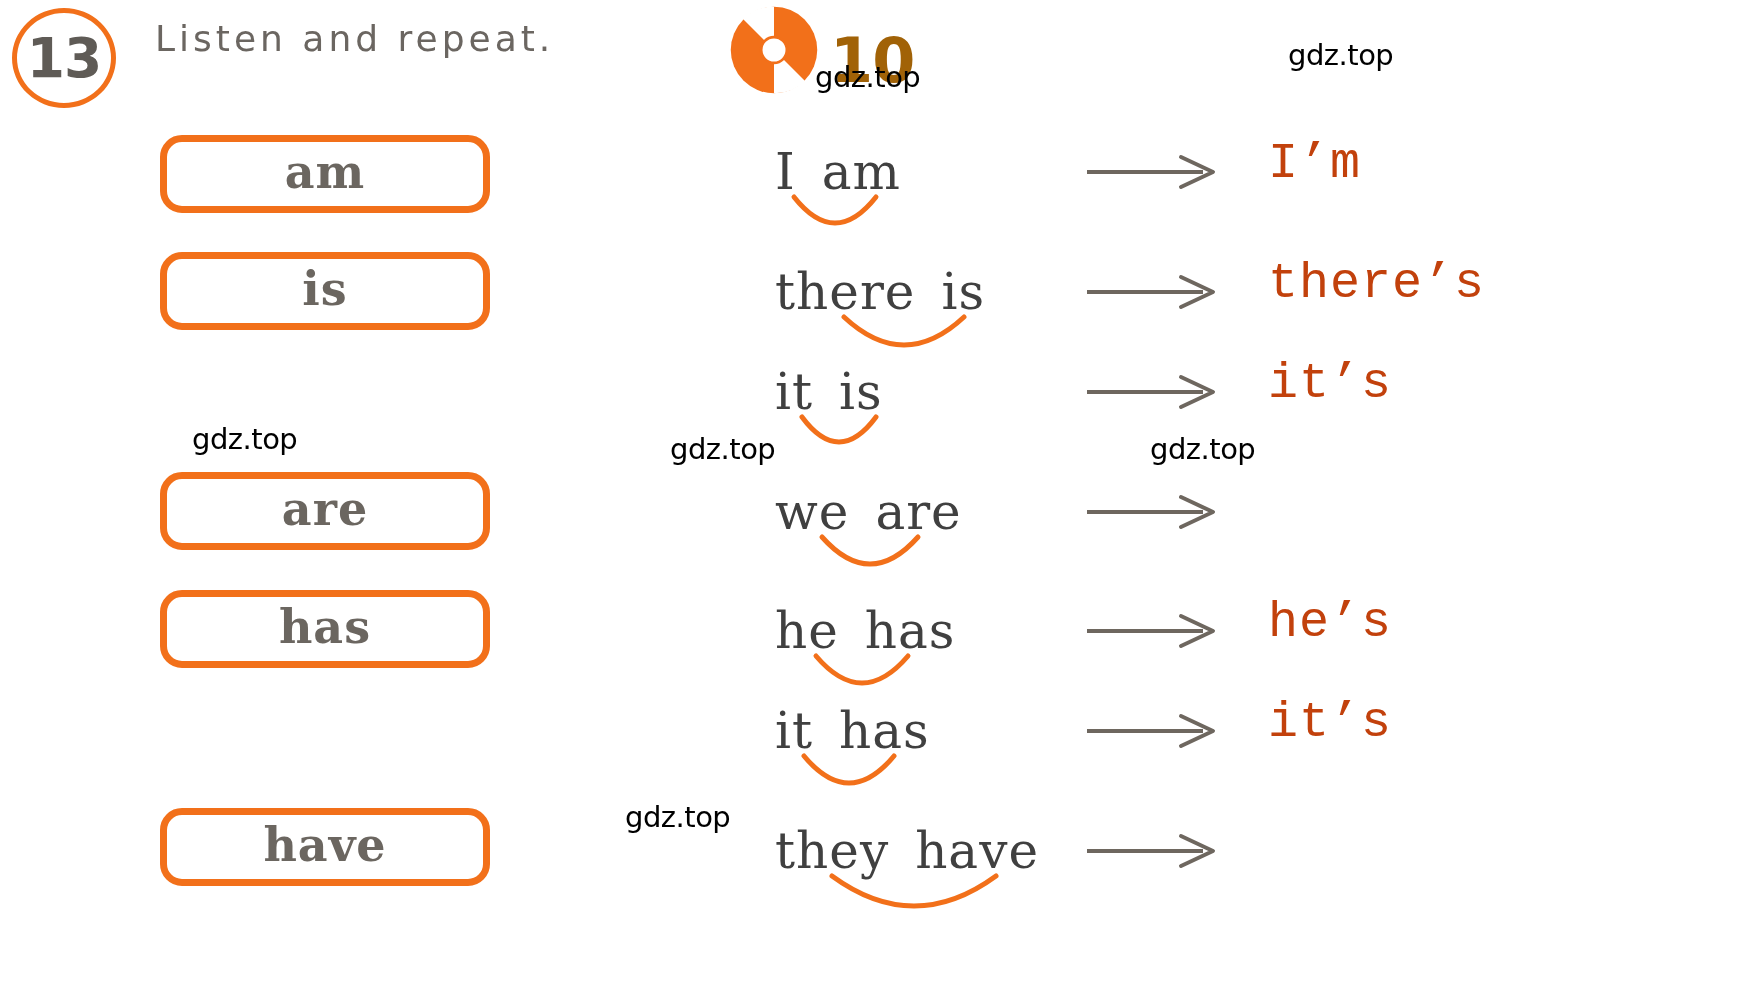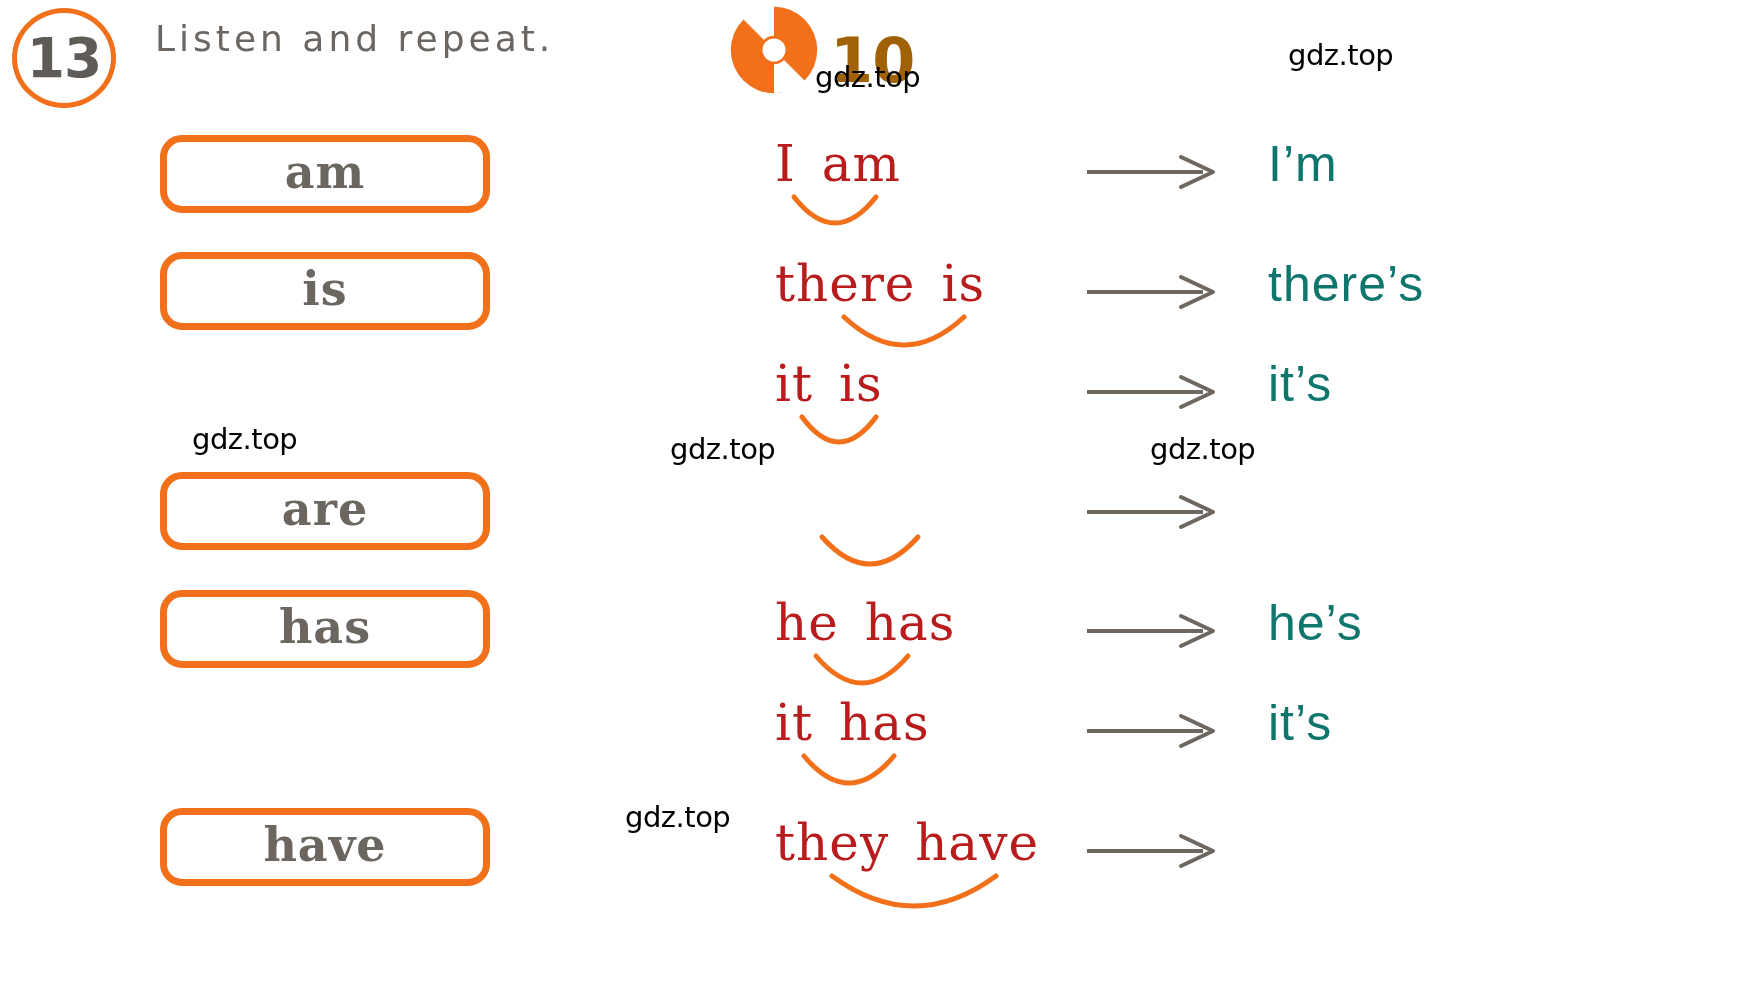--- a/index.html
+++ b/index.html
@@ -51,30 +51,30 @@
     font-weight:700;font-size:46px;color:#6b6660;
     letter-spacing:1px;line-height:1;
     transform:translateY(-2px);
   }
 
   
   .prow{position:absolute;left:0;width:1740px;height:110px;}
   .phrase{
     position:absolute;
     font-family:"DejaVu Serif",serif;
-    font-size:50px;color:#b91c1c;
-    white-space:nowrap;letter-spacing:1px;
+    font-size:50px;color:#404040;
+    white-space:nowrap;letter-spacing:1px;margin-top:8px;
   }
   .phrase .w2{margin-left:26px;}
   .arc{position:absolute;}
   .arrow{position:absolute;}
   .result{
     position:absolute;
-    font-family:Liberation Sans, sans-serif;
-    font-size:50px;color:#0f766e;
+    font-family:Liberation Mono, monospace;
+    font-size:50px;color:#c2410c;
     white-space:nowrap;letter-spacing:1px;text-align:center;
   }
 
   
   .wm{
     position:absolute;
     font-family:"DejaVu Sans",sans-serif;
     font-size:29px;color:#000;
     white-space:nowrap;letter-spacing:-0.5px;
   }
@@ -157,20 +157,23 @@
         <path d="M4 4 Q41 54 78 4" fill="none" stroke="#F2701A" stroke-width="5" stroke-linecap="round"></path>
       </svg>
       <svg class="arrow" style="left:1085px;top:18px" width="132" height="38" viewBox="0 0 132 38">
         <line x1="2" y1="19" x2="118" y2="19" stroke="#6e675f" stroke-width="4"></line>
         <path d="M96 4 L128 19 L96 34" fill="none" stroke="#6e675f" stroke-width="4" stroke-linecap="round" stroke-linejoin="round"></path>
       </svg>
       <div class="result" style="left:1268px;top:0">it’s</div>
     </div>
 
     <div class="prow" style="top:475px">
+      <div class="phrase" style="left:775px;top:0">
+        <span>we</span><span class="w2">are</span>
+      </div>
       <svg class="arc" style="left:818px;top:58px" width="104" height="46" viewBox="0 0 104 46">
         <path d="M4 4 Q52 58 100 4" fill="none" stroke="#F2701A" stroke-width="5" stroke-linecap="round"></path>
       </svg>
       <svg class="arrow" style="left:1085px;top:18px" width="132" height="38" viewBox="0 0 132 38">
         <line x1="2" y1="19" x2="118" y2="19" stroke="#6e675f" stroke-width="4"></line>
         <path d="M96 4 L128 19 L96 34" fill="none" stroke="#6e675f" stroke-width="4" stroke-linecap="round" stroke-linejoin="round"></path>
       </svg>
     </div>
 
     <div class="prow" style="top:594px">

